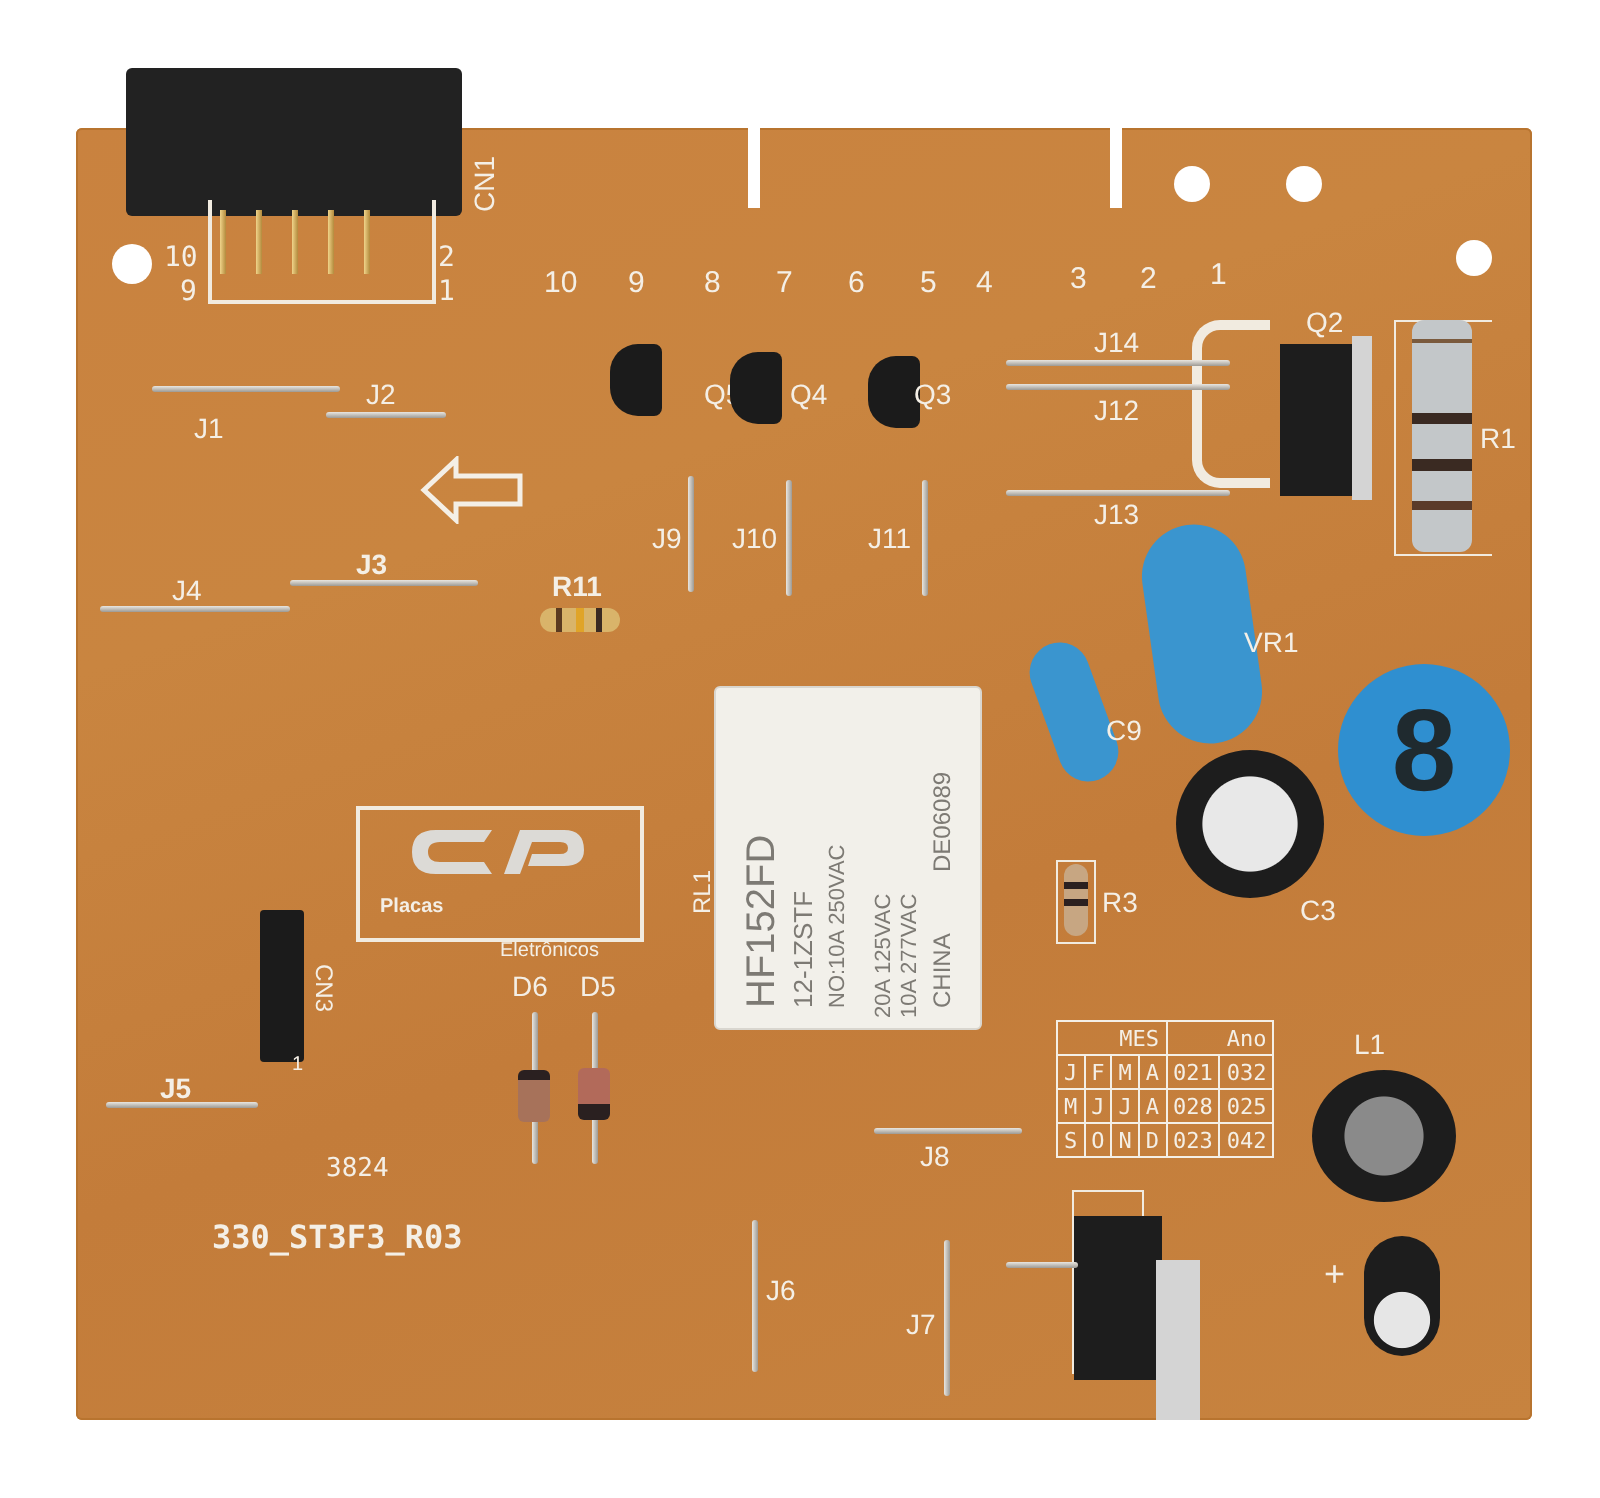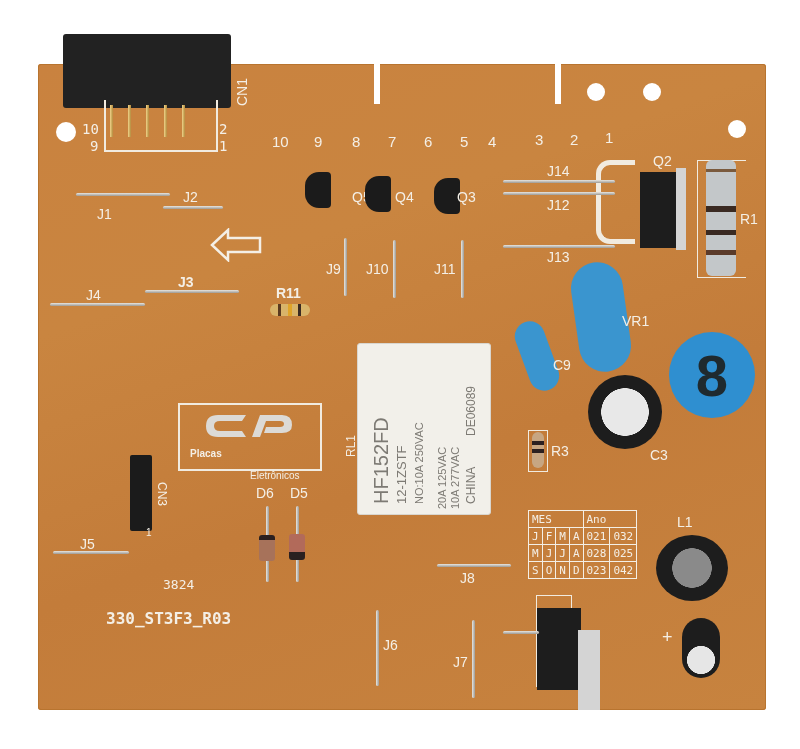--- a/index.html
+++ b/index.html
@@ -19,21 +19,21 @@
   
   .hdr{position:absolute;left:63px;top:34px;width:168px;height:74px;background:#222;border-radius:3px;}
   .hdr-pin{position:absolute;width:3px;height:32px;background:linear-gradient(90deg,#f0d48a,#b38a3c);}
   .transistor{position:absolute;width:26px;height:36px;background:#1b1b1b;border-radius:14px 4px 4px 14px;}
   .relay{position:absolute;left:357px;top:343px;width:132px;height:170px;background:#f2f0ea;border:1px solid #d9d6cf;border-radius:3px;}
   .relay-text{position:absolute;transform:rotate(-90deg);transform-origin:left top;color:#7d7a74;white-space:nowrap;}
   .cap-blue{position:absolute;background:#3a95cf;border-radius:50%;}
   .ecap{position:absolute;border-radius:50%;background:radial-gradient(circle,#e8e8e8 0 45%,#1d1d1d 46%);}
   .res{position:absolute;border-radius:6px;}
   .table{position:absolute;left:528px;top:510px;border-collapse:collapse;color:#f4efe6;font-size:11px;}
-  .table td{border:1.5px solid #f4efe6;padding:0 3px;text-align:left;height:16px;}
+  .table td{border:1.5px solid #f4efe6;padding:0 3px;text-align:right;height:16px;}
   .sticker{position:absolute;left:669px;top:332px;width:86px;height:86px;border-radius:50%;background:#2f8fd0;
     display:flex;align-items:center;justify-content:center;font-size:58px;font-weight:bold;color:#1f2a2f;}
   .logo-box{position:absolute;left:178px;top:403px;width:140px;height:64px;border:2px solid #f1ebe0;}
   .to220{position:absolute;background:#1d1d1d;}
   .tab{position:absolute;background:#d4d4d4;}
 </style>
 </head>
 <body>
 
 <div class="board"></div>
@@ -87,21 +87,21 @@
 
 <div class="jumper h" style="left:76px;top:193px;width:94px;"></div>
 <div class="silk" style="left:97px;top:178px;margin-top:29px;">J1</div>
 <div class="jumper h" style="left:163px;top:206px;width:60px;"></div>
 <div class="silk" style="left:183px;top:190px;">J2</div>
 <div class="jumper h" style="left:145px;top:290px;width:94px;"></div>
 <div class="silk" style="left:178px;top:275px;font-weight:bold;">J3</div>
 <div class="jumper h" style="left:50px;top:303px;width:95px;"></div>
 <div class="silk" style="left:86px;top:288px;">J4</div>
 <div class="jumper h" style="left:53px;top:551px;width:76px;"></div>
-<div class="silk" style="left:80px;top:537px;">J5</div>
+<div class="silk" style="left:80px;top:537px;font-weight:bold;">J5</div>
 <div class="jumper h" style="left:437px;top:564px;width:74px;"></div>
 <div class="silk" style="left:460px;top:571px;">J8</div>
 <div class="jumper h" style="left:503px;top:180px;width:112px;"></div>
 <div class="silk" style="left:547px;top:164px;">J14</div>
 <div class="jumper h" style="left:503px;top:192px;width:112px;"></div>
 <div class="silk" style="left:547px;top:198px;">J12</div>
 <div class="jumper h" style="left:503px;top:245px;width:112px;"></div>
 <div class="silk" style="left:547px;top:250px;">J13</div>
 
 <div class="jumper v" style="left:344px;top:238px;height:58px;"></div>

